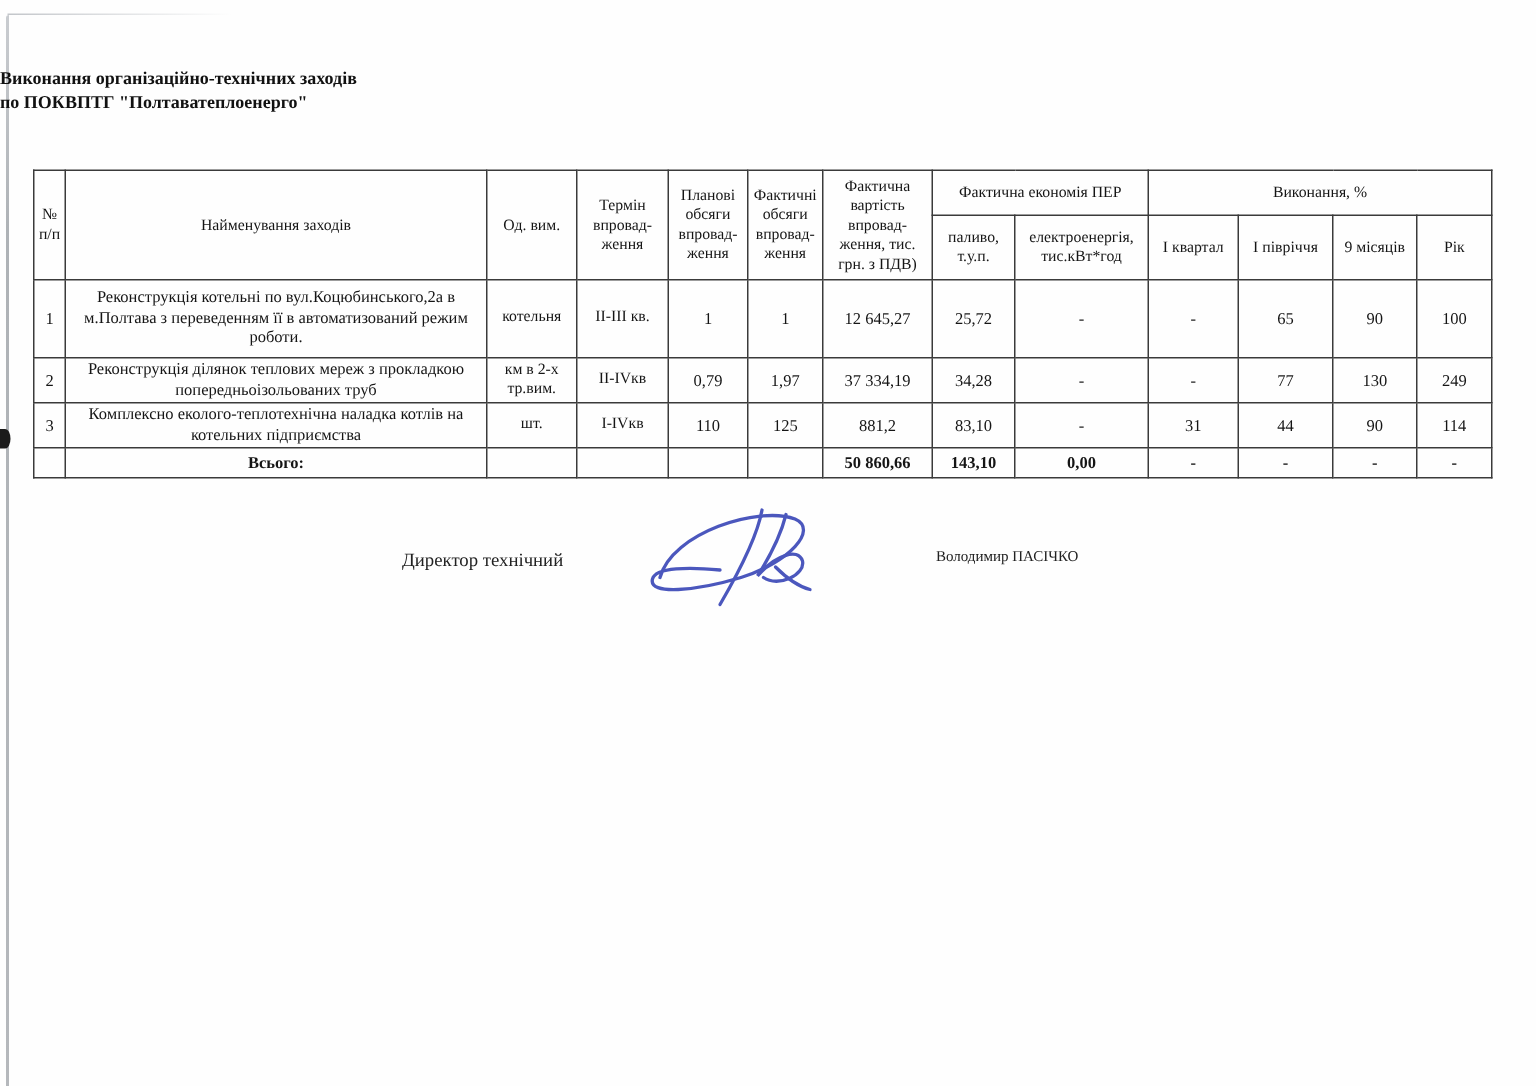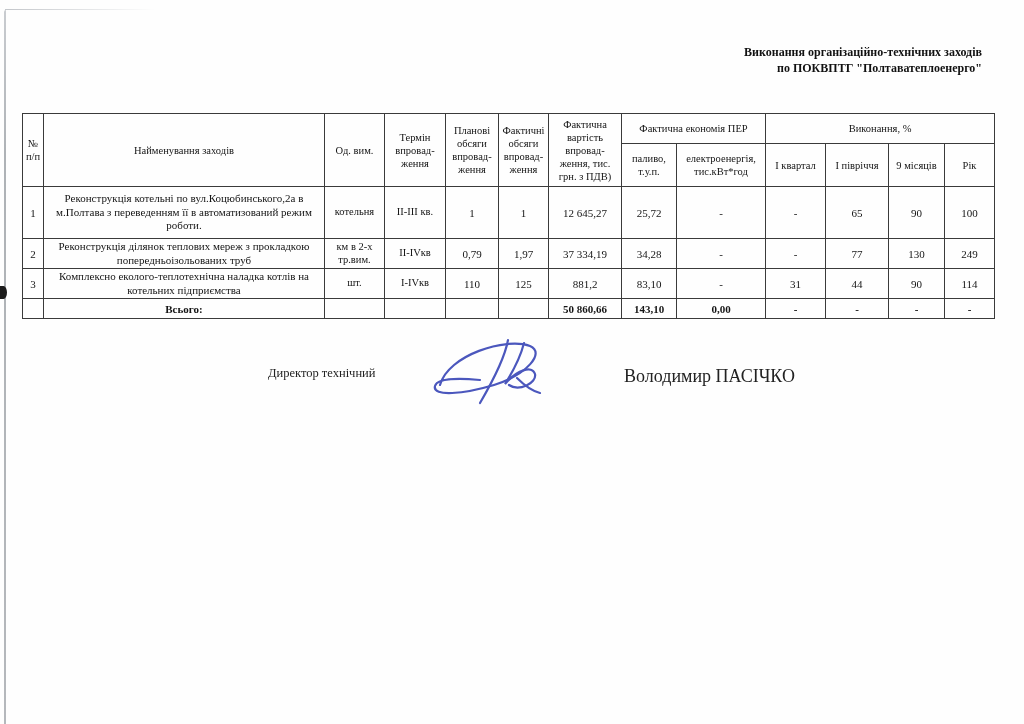--- a/index.html
+++ b/index.html
@@ -11,21 +11,21 @@
   
   .page-edge { position: absolute; left: 4px; top: 10px; bottom: 0; width: 2px;
                background: linear-gradient(to bottom, #c9ccd0 0%, #aeb2b6 20%, #b5b8bc 100%);
                border-top-left-radius: 6px; }
   .page-edge-top { position: absolute; left: 5px; top: 9px; width: 150px; height: 1px;
                    background: linear-gradient(to right, #c3c6ca, rgba(255,255,255,0)); }
   .scan-blob { position: absolute; left: 0; top: 286px; width: 7px; height: 13px;
                background: #1b1b1b; border-radius: 0 70% 70% 0; }
 
   
-  .title { position: absolute; left: 0; top: 45px; width: 982px; text-align: right;
+  .title { position: absolute; left: 0; top: 45px; width: 982px; text-align: left;
            font-weight: bold; font-size: 12px; line-height: 15.5px; color: #111; }
 
   
   table.report { position: absolute; left: 22px; top: 113px; width: 972px;
                  border-collapse: collapse; table-layout: fixed;
                  font-size: 11px; color: #151515; }
   table.report th, table.report td { border: 1px solid #3a3a3a; vertical-align: middle;
                  text-align: center; padding: 1px 2px; overflow: hidden; }
   table.report th { font-weight: normal; font-size: 10.5px; line-height: 13px; white-space: pre-line; }
   tr.h1-row { height: 30px; }
@@ -35,21 +35,21 @@
   td.unit-cell, td.term-cell { white-space: pre-line; font-size: 10.5px; line-height: 12.5px; font-family: Liberation Serif, serif; }
   tr.data-row-1 { height: 52px; }
   tr.data-row-2 { height: 30px; }
   tr.data-row-3 { height: 30px; }
   tr.totals-row { height: 20px; }
   tr.totals-row td { font-weight: bold; font-size: 11px; text-align: center; }
   td.totals-label { text-align: right; padding-right: 4px; }
 
   
   .sig-role { position: absolute; left: 268px; top: 366px; font-size: 12.5px; color: #222; }
-  .sig-name { position: absolute; left: 624px; top: 366px; font-size: 18px; color: #222; }
+  .sig-name { position: absolute; left: 624px; top: 366px; font-size: 10px; color: #222; }
   .sig-ink  { position: absolute; left: 420px; top: 333px; width: 155px; height: 74px; }
 </style>
 </head>
 <body>
 
 <div class="page">
 
   <div class="page-edge"></div>
   <div class="page-edge-top"></div>
   <div class="scan-blob"></div>

